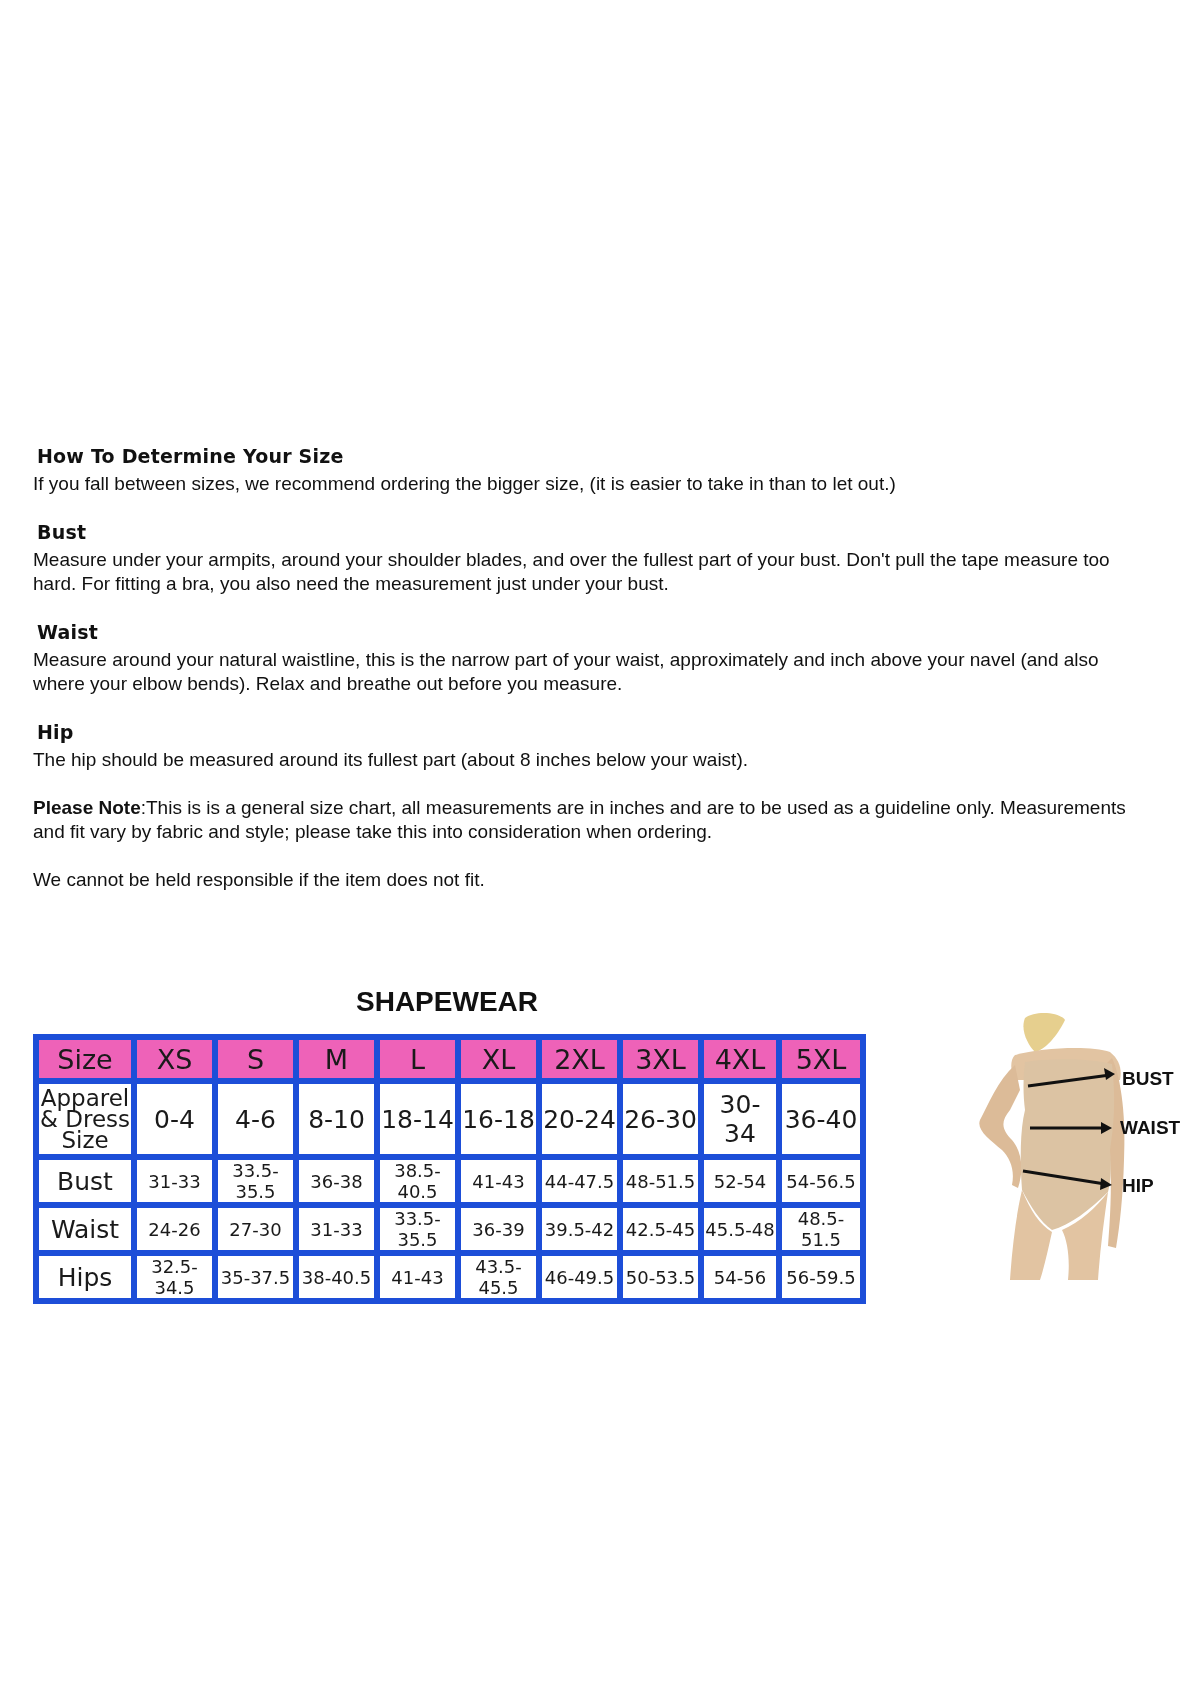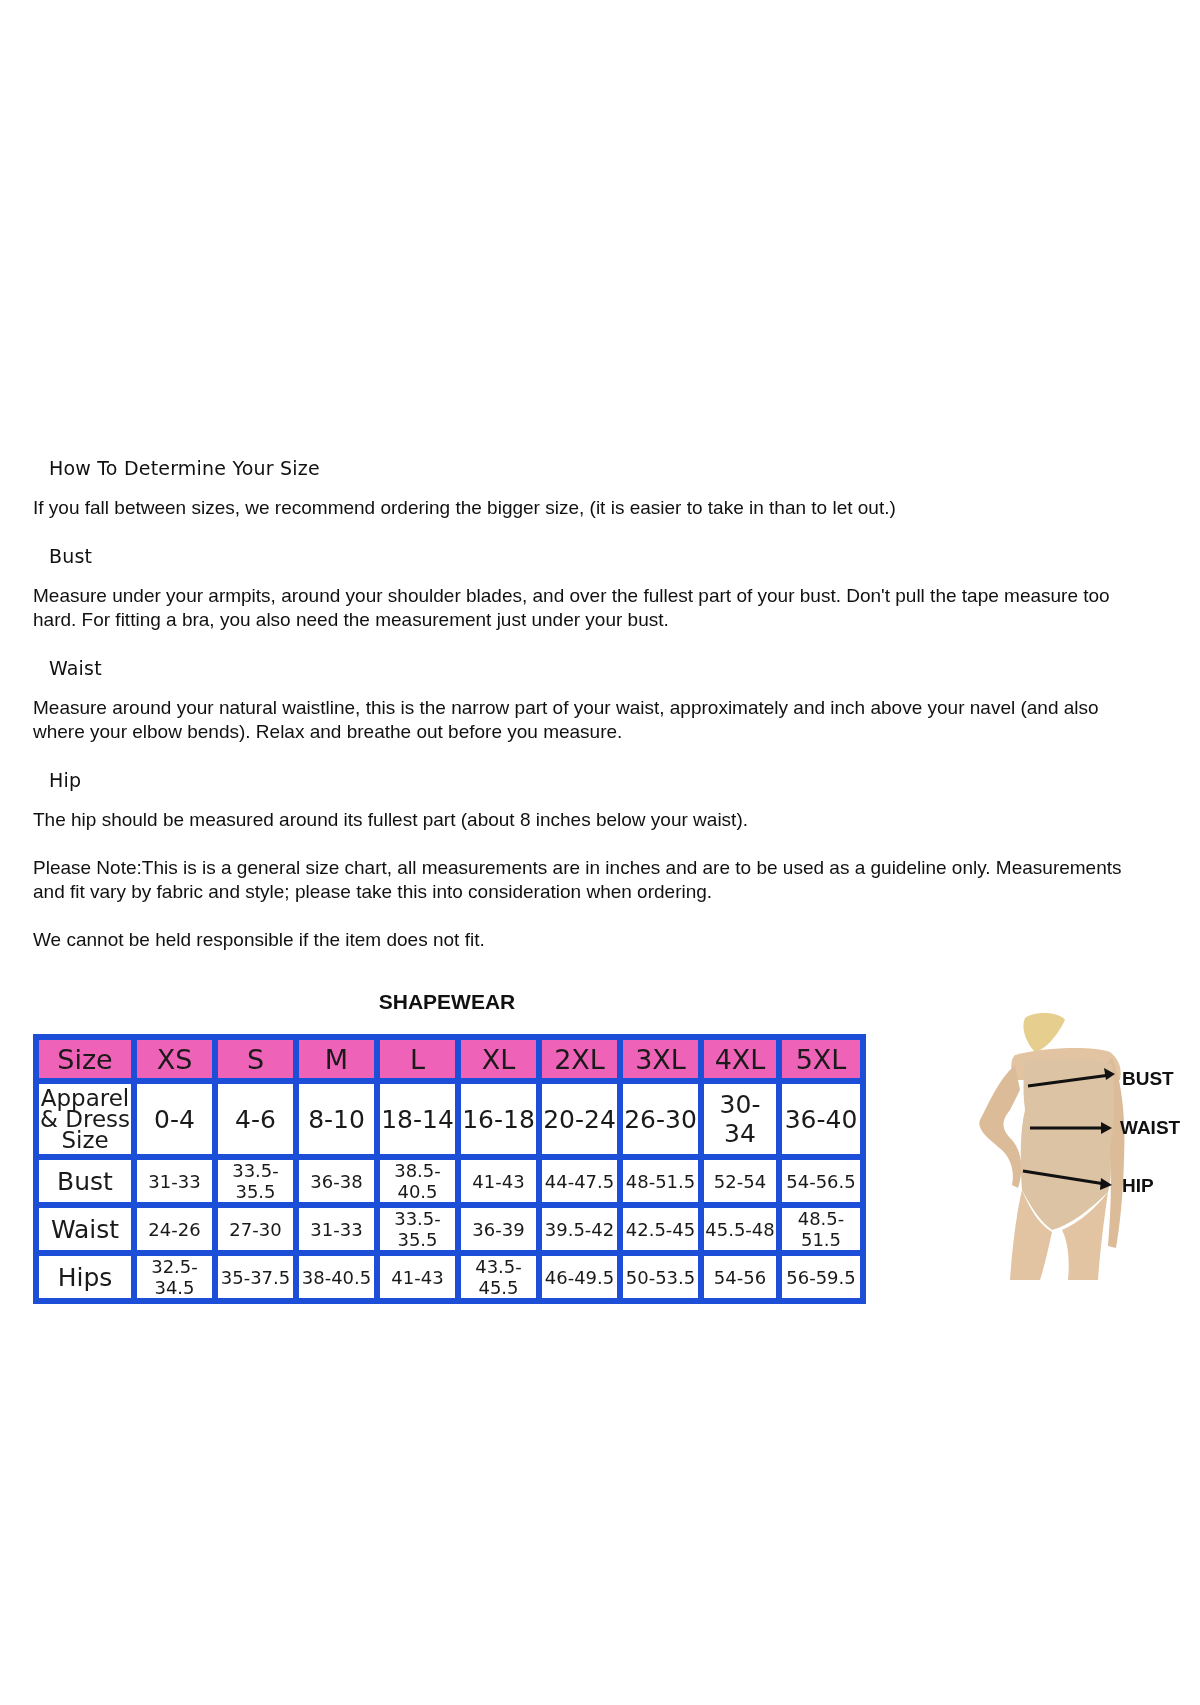--- a/index.html
+++ b/index.html
@@ -1,24 +1,24 @@
 <!DOCTYPE html>
 <html><head>
 <meta charset="utf-8">
 <style>
   html, body { margin: 0; padding: 0; background: #ffffff; }
   body { width: 1200px; height: 1705px; position: relative; overflow: hidden;
          font-family: "Liberation Sans", sans-serif; color: #111; }
   .text-block { position: absolute; left: 33px; top: 440px; width: 1110px; font-size: 19px; line-height: 24px; }
   .text-block p { margin: 0 0 24px 0; }
-  .text-block h3 { margin: 16px; font-size: 19px; line-height: 24px; font-weight: 400; font-family: "DejaVu Sans", sans-serif; letter-spacing: 0.2px; }
-  .text-block b { font-weight: normal; margin-top: 38px; }
+  .text-block h3 { margin: 4px; font-size: 19px; line-height: 24px; font-weight: 700; font-family: "DejaVu Sans", sans-serif; letter-spacing: 0.2px; }
+  .text-block b { font-weight: bold; margin-top: 38px; }
 
   .chart-title { position: absolute; left: 33px; width: 828px; top: 985px; text-align: center;
-                 font-size: 21px; font-weight: bold; line-height: 34px; }
+                 font-size: 28px; font-weight: bold; line-height: 34px; }
 
   table.size-table { position: absolute; left: 33px; top: 1034px; border-collapse: collapse; table-layout: fixed;
                      font-family: "DejaVu Sans", sans-serif; }
   table.size-table td { border: 6px solid #1d4ed8; text-align: center; padding: 0; color: #1a1a1a; }
   table.size-table tr.head td { background: #ee62b8; height: 38px; font-size: 27px; font-weight: normal; }
   table.size-table tr.dress td { height: 70px; font-size: 25px; }
   table.size-table tr.dress td.rowlabel { font-size: 23px; line-height: 21px; }
   table.size-table tr.meas td { height: 31px; font-size: 18px; }
   table.size-table td.rowlabel { font-size: 25px; }
   table.size-table tr.meas td.rowlabel { font-size: 25px; }

